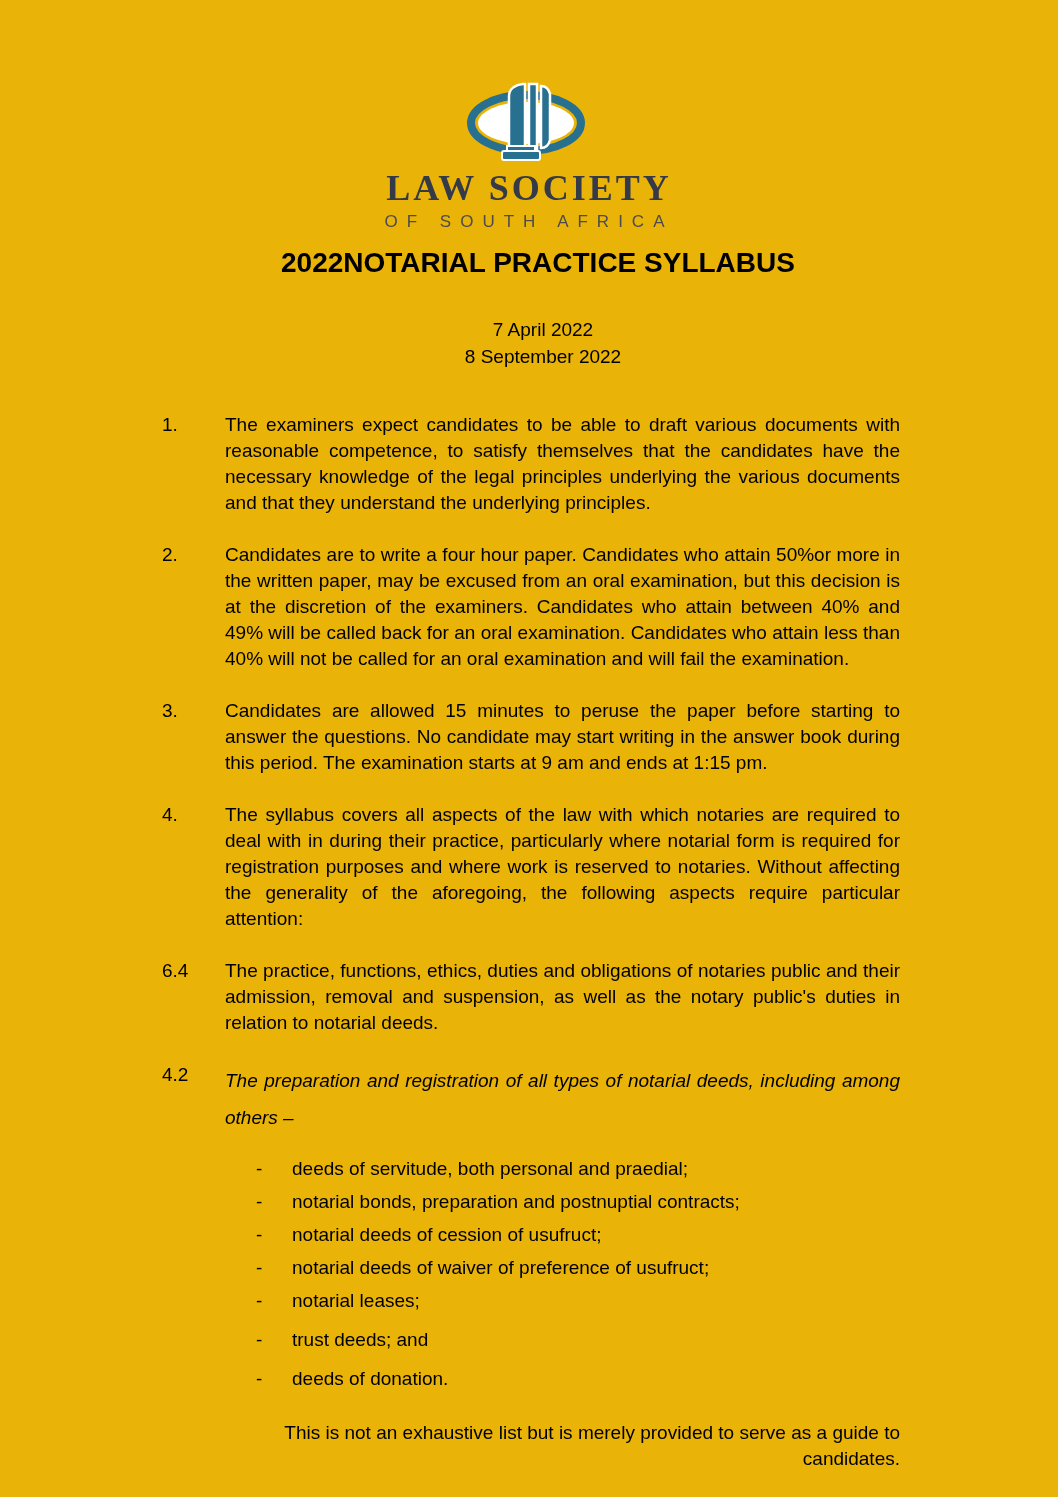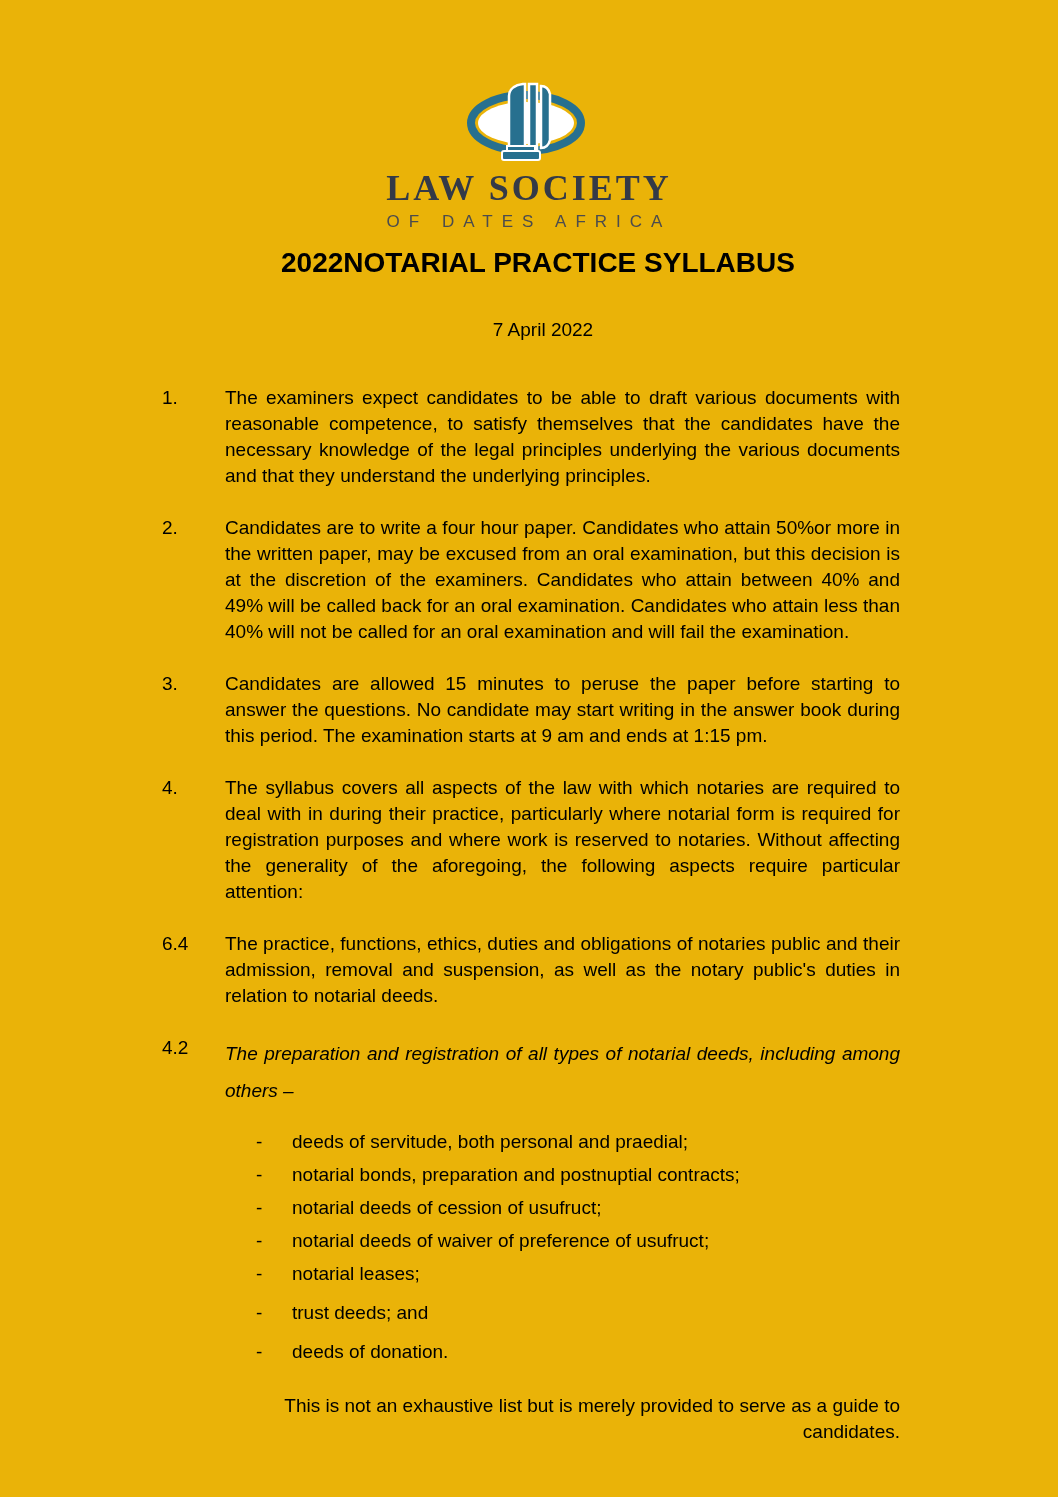--- a/index.html
+++ b/index.html
@@ -92,27 +92,28 @@
       <ellipse cx="60" cy="41" rx="48" ry="21" fill="#ffffff"></ellipse>
 
       <path class="accent" d="M43,14 Q43,4 57,2 L59,2 L59,68 L43,68 Z" stroke="#ffffff" stroke-width="2.5"></path>
       <rect class="accent" x="63" y="2" width="8" height="66" stroke="#ffffff" stroke-width="2.5"></rect>
       <path class="accent" d="M75,4 Q82,4 84,12 L84,58 Q82,66 75,66 Z" stroke="#ffffff" stroke-width="2.5"></path>
 
       <rect class="accent" x="41" y="64" width="28" height="6" stroke="#ffffff" stroke-width="2"></rect>
       <rect class="accent" x="36" y="69" width="38" height="9" rx="2" stroke="#ffffff" stroke-width="2"></rect>
     </svg>
     <div class="logo-line1">LAW SOCIETY</div>
-    <div class="logo-line2">OF DATES AFRICA</div>
+    <div class="logo-line2">OF SOUTH AFRICA</div>
   </header>
 
   <h1 class="doc-title">2022NOTARIAL PRACTICE SYLLABUS</h1>
 
   <section class="exam-block">
     <div class="exam-date">7 April 2022</div>
+    <div class="exam-date">8 September 2022</div>
   </section>
 
   <main class="content">
 
     <div class="para">
       <div class="para-num">1.</div>
       <div class="para-text">The examiners expect candidates to be able to draft various documents with reasonable competence, to satisfy themselves that the candidates have the necessary knowledge of the legal principles underlying the various documents and that they understand the underlying principles.</div>
     </div>
 
     <div class="para">

